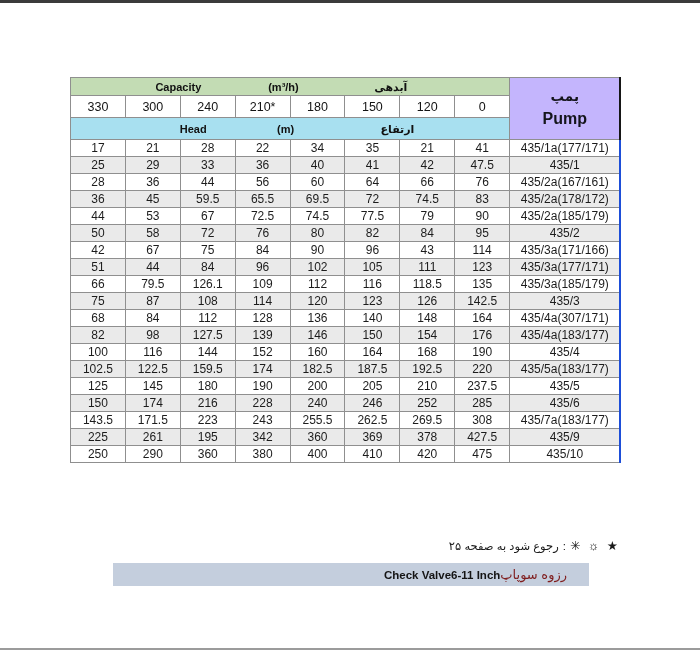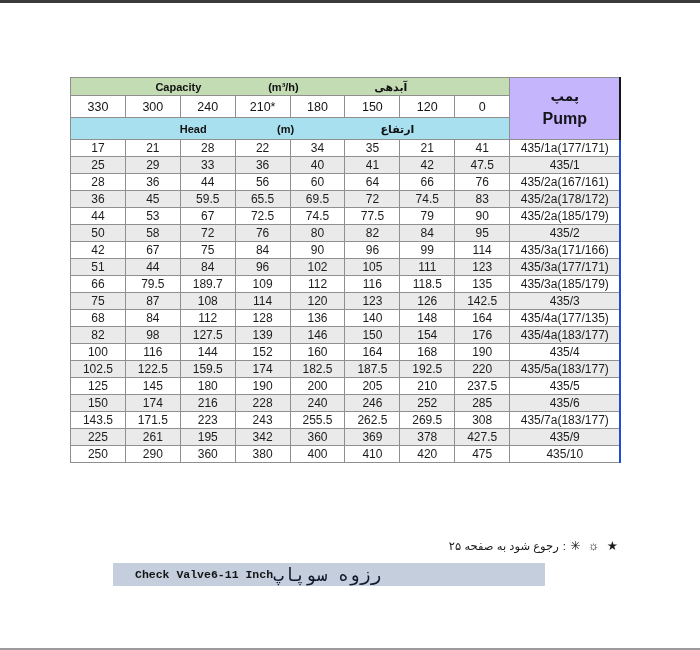--- a/index.html
+++ b/index.html
@@ -63,27 +63,27 @@
   .footnote{
     position:absolute;top:538px;right:80px;
     direction:rtl;
     font-size:11.5px;color:#1a1a1a;
     display:flex;align-items:center;gap:4px;
   }
   .footnote .marks{font-size:12.5px;letter-spacing:2px;}
 
   .bottom-bar{
     position:absolute;left:113px;top:563px;
-    width:432px;height:23px;
+    width:476px;height:23px;
     background:#c4cedd;
-    display:flex;align-items:center;justify-content:flex-start;
-    padding:0 22px;box-sizing:border-box;font-family:Liberation Mono, monospace;
+    display:flex;align-items:center;justify-content:flex-end;
+    padding:0 22px;box-sizing:border-box;
   }
   .bar-en{font-weight:bold;font-size:11.5px;color:#141414;}
-  .bar-fa{font-size:18px;color:#0f172a;direction:rtl;}
+  .bar-fa{font-size:13px;color:#7f1d1d;direction:rtl;}
 </style>
 </head>
 <body>
 
 <div class="sheet">
   <div class="top-edge"></div>
 
   <table class="pump-table">
     <colgroup>
       <col style="width:54.9px">
@@ -195,39 +195,39 @@
           <td class="num-cell">95</td>
           <td class="pump-cell">435/2</td>
         </tr>
         <tr>
           <td class="num-cell">42</td>
           <td class="num-cell">67</td>
           <td class="num-cell">75</td>
           <td class="num-cell">84</td>
           <td class="num-cell">90</td>
           <td class="num-cell">96</td>
-          <td class="num-cell">99</td>
+          <td class="num-cell">43</td>
           <td class="num-cell">114</td>
           <td class="pump-cell">435/3a(171/166)</td>
         </tr>
         <tr class="alt">
           <td class="num-cell">51</td>
           <td class="num-cell">44</td>
           <td class="num-cell">84</td>
           <td class="num-cell">96</td>
           <td class="num-cell">102</td>
           <td class="num-cell">105</td>
           <td class="num-cell">111</td>
           <td class="num-cell">123</td>
           <td class="pump-cell">435/3a(177/171)</td>
         </tr>
         <tr>
           <td class="num-cell">66</td>
           <td class="num-cell">79.5</td>
-          <td class="num-cell">189.7</td>
+          <td class="num-cell">126.1</td>
           <td class="num-cell">109</td>
           <td class="num-cell">112</td>
           <td class="num-cell">116</td>
           <td class="num-cell">118.5</td>
           <td class="num-cell">135</td>
           <td class="pump-cell">435/3a(185/179)</td>
         </tr>
         <tr class="alt">
           <td class="num-cell">75</td>
           <td class="num-cell">87</td>
@@ -241,21 +241,21 @@
         </tr>
         <tr>
           <td class="num-cell">68</td>
           <td class="num-cell">84</td>
           <td class="num-cell">112</td>
           <td class="num-cell">128</td>
           <td class="num-cell">136</td>
           <td class="num-cell">140</td>
           <td class="num-cell">148</td>
           <td class="num-cell">164</td>
-          <td class="pump-cell">435/4a(177/135)</td>
+          <td class="pump-cell">435/4a(307/171)</td>
         </tr>
         <tr class="alt">
           <td class="num-cell">82</td>
           <td class="num-cell">98</td>
           <td class="num-cell">127.5</td>
           <td class="num-cell">139</td>
           <td class="num-cell">146</td>
           <td class="num-cell">150</td>
           <td class="num-cell">154</td>
           <td class="num-cell">176</td>

